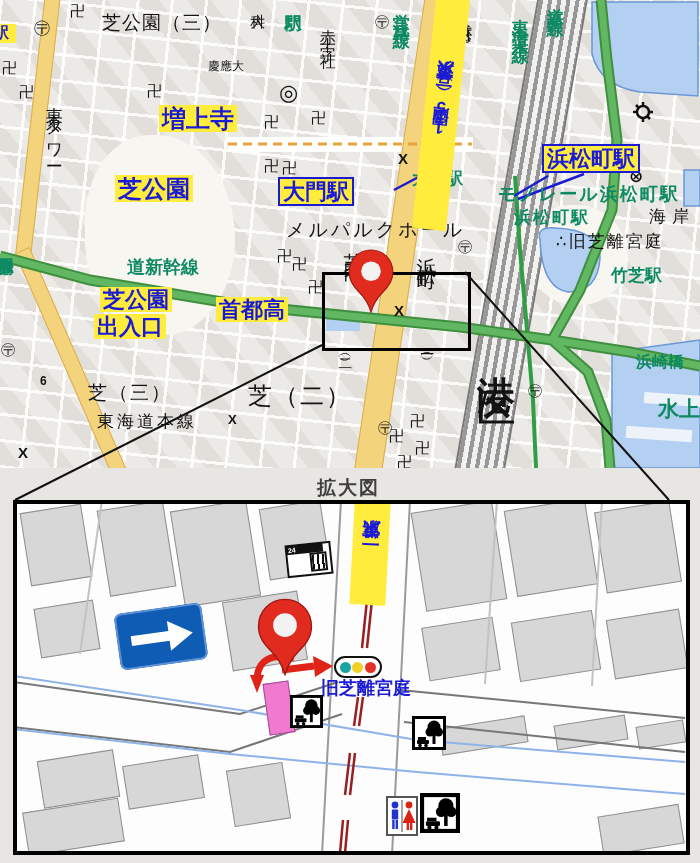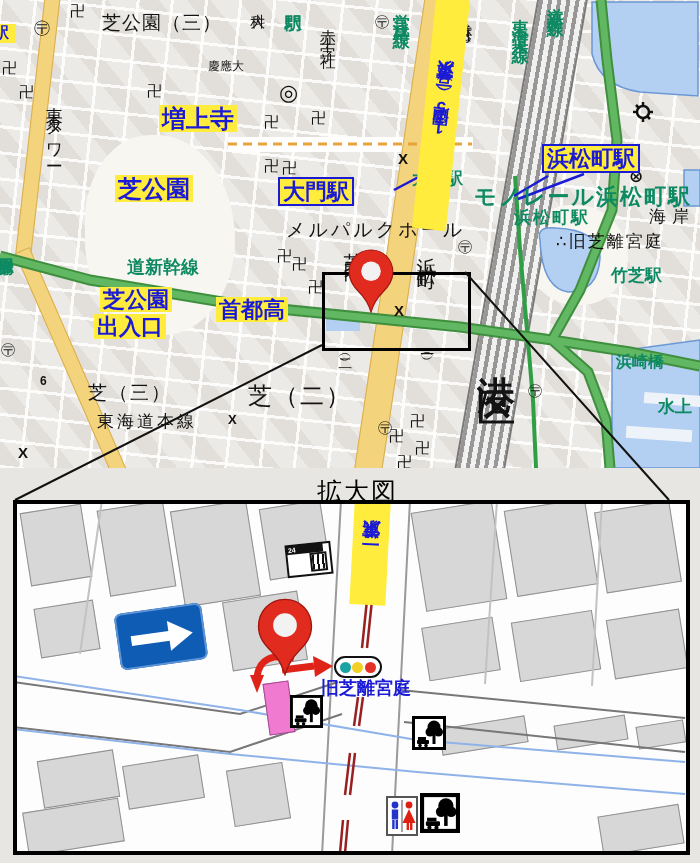--- a/index.html
+++ b/index.html
@@ -42,21 +42,21 @@
   #tlight{position:absolute;left:317px;top:152px;width:48px;height:22px;background:#fff;
           border:2.5px solid #111;border-radius:12px;display:flex;align-items:center;
           justify-content:space-around;padding:0 3px;box-sizing:border-box}
   .dot{width:11px;height:11px;border-radius:50%}
   #store{position:absolute;left:269px;top:39px;width:46px;height:33px;background:#fff;
          border:2px solid #111;transform:rotate(-6deg);box-sizing:border-box}
   #store .bar{position:absolute;left:-1px;top:-1px;right:6px;height:9px;background:#111;
               color:#fff;font-size:7px;font-weight:bold;line-height:9px;padding-left:2px}
   #store .door{position:absolute;right:3px;bottom:2px;width:13px;height:15px;border:2px solid #111;
                background:repeating-linear-gradient(90deg,#111 0 2px,#fff 2px 5px)}
-  .bigtitle{position:absolute;font-size:25px;font-weight:normal;color:#000000;letter-spacing:2px}
+  .bigtitle{position:absolute;font-size:19px;font-weight:bold;color:#404040;letter-spacing:2px}
   svg{display:block}
 </style>
 </head>
 <body>
 
 <div id="ov">
 
   <div class="parkblob" style="left:85px;top:135px;width:150px;height:200px"></div>
   <div class="parkblob" style="left:528px;top:205px;width:100px;height:100px"></div>
 
@@ -155,27 +155,27 @@
   <div class="ov-label bk" style="left:88px;top:383px;font-size:19px;letter-spacing:2px">芝（三）</div>
   <div class="ov-label bk" style="left:97px;top:413px;font-size:17px;letter-spacing:3px">東海道本線</div>
   <div class="ov-label bk" style="left:248px;top:383px;font-size:24px;letter-spacing:2px">芝（二）</div>
   <div class="ov-label bk v" style="left:475px;top:346px;font-size:38px;font-weight:bold;letter-spacing:14px">港区</div>
 
   <div class="ov-label st v" style="left:284px;top:2px;font-size:17px">門駅</div>
   <div class="ov-label st v" style="left:392px;top:0px;font-size:17px;letter-spacing:6px">営浅草線</div>
   <div class="ov-label st v" style="left:511px;top:5px;font-size:17px;letter-spacing:7px">東海道本線</div>
   <div class="ov-label st v" style="left:546px;top:-6px;font-size:17px;letter-spacing:4px">道新幹線</div>
   <div class="ov-label st" style="left:412px;top:170px;font-size:17px">大門駅</div>
-  <div class="ov-label st" style="left:474px;top:185px;font-size:22px;letter-spacing:2px">モノレール浜松町駅</div>
+  <div class="ov-label st" style="left:498px;top:185px;font-size:18px;letter-spacing:2px">モノレール浜松町駅</div>
   <div class="ov-label st" style="left:514px;top:209px;font-size:17px;letter-spacing:2px">浜松町駅</div>
   <div class="ov-label st" style="left:611px;top:267px;font-size:17px">竹芝駅</div>
   <div class="ov-label st" style="left:127px;top:258px;font-size:18px">道新幹線</div>
   <div class="ov-label st v" style="left:-3px;top:246px;font-size:16px">赤羽橋駅</div>
-  <div class="ov-label st" style="left:616px;top:354px;font-size:16px">浜崎橋</div>
-  <div class="ov-label st" style="left:658px;top:398px;font-size:17px">水上</div>
+  <div class="ov-label st" style="left:636px;top:354px;font-size:16px">浜崎橋</div>
+  <div class="ov-label st" style="left:658px;top:398px;font-size:21px">水上</div>
 
   <div class="ov-label hl" style="left:-10px;top:24px;font-size:16px;width:20px;overflow:hidden">駅</div>
   <div class="ov-label hl" style="left:159px;top:105px;font-size:24px">増上寺</div>
   <div class="ov-label hl" style="left:115px;top:175px;font-size:24px">芝公園</div>
   <div class="ov-label hl boxed" style="left:278px;top:177px;font-size:22px">大門駅</div>
   <div class="ov-label hl boxed" style="left:542px;top:144px;font-size:22px">浜松町駅</div>
   <div class="ov-label hl" style="left:100px;top:287px;font-size:22px">芝公園</div>
   <div class="ov-label hl" style="left:94px;top:314px;font-size:22px">出入口</div>
   <div class="ov-label hl" style="left:216px;top:297px;font-size:22px">首都高</div>
   <div class="ov-label hl" style="left:424px;top:-2px;width:34px;height:232px;font-size:17px;transform:rotate(6deg);display:flex;align-items:center;justify-content:center;padding:0">

